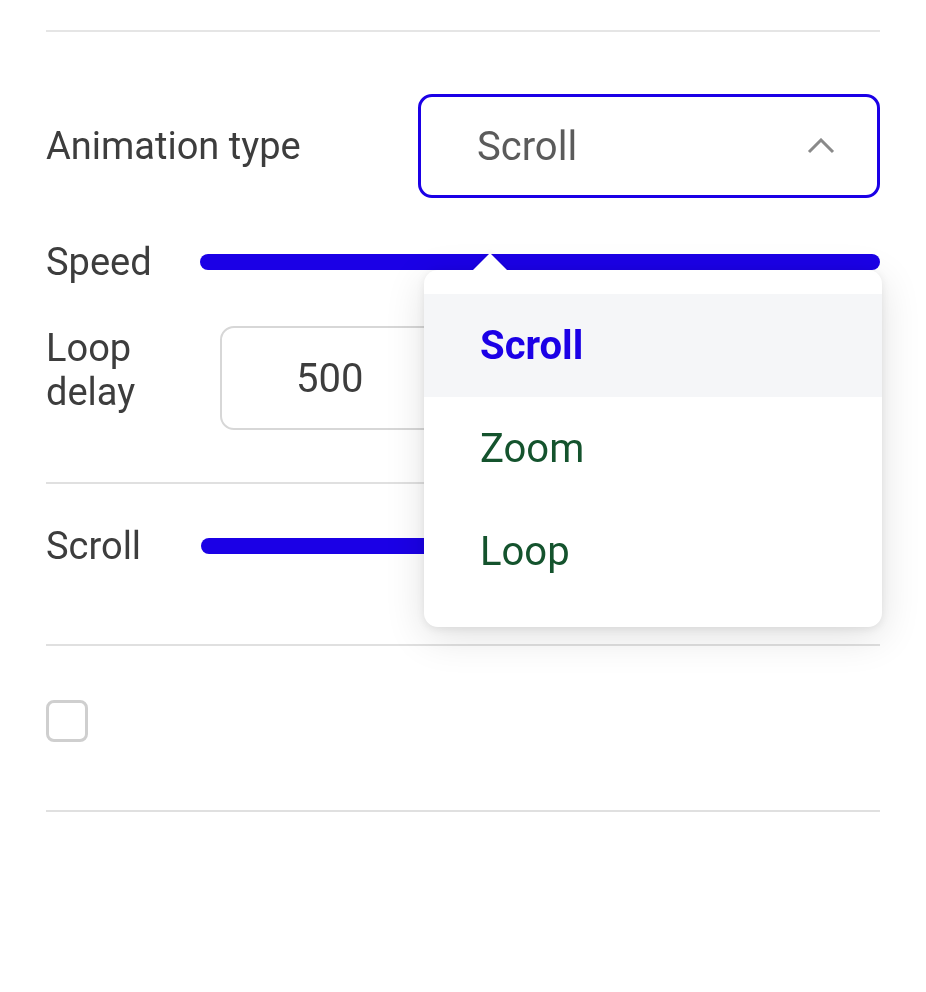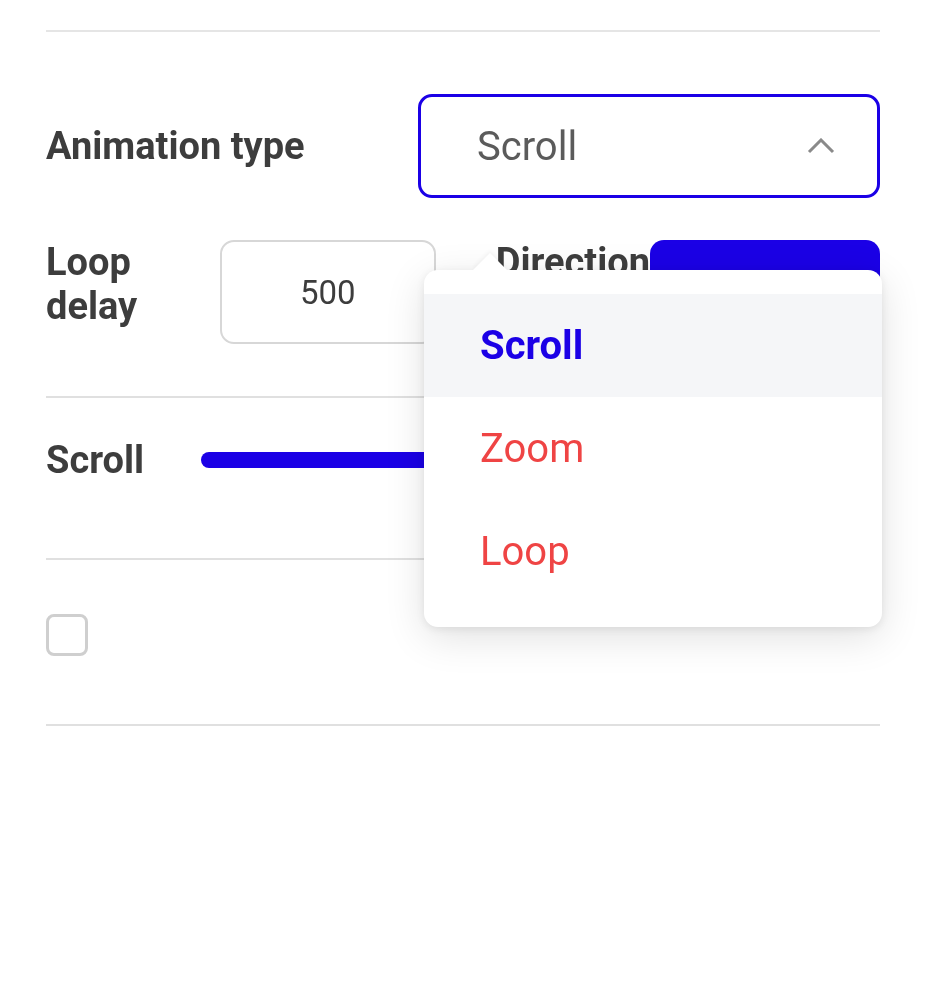--- a/index.html
+++ b/index.html
@@ -20,21 +20,21 @@
     margin-bottom: 62px;
   }
   .row {
     display: flex;
     align-items: center;
     margin-bottom: 42px;
   }
   .label {
     font-size: 38px;
     color: #3d3d3d;
-    font-weight: 700;
+    font-weight: 400;
   }
   .anim-row .label { width: 372px; }
   .select {
     flex: 1;
     height: 104px;
     border: 3px solid #1b00e6;
     border-radius: 14px;
     display: flex;
     align-items: center;
     justify-content: space-between;
@@ -67,21 +67,21 @@
     gap: 60px;
     margin-bottom: 40px;
   }
   .col { display: flex; flex-direction: row; }
   .col .label { margin-bottom: 28px; }
   .num-input {
     width: 230px;
     height: 104px;
     border: 2px solid #d7d7d7;
     border-radius: 14px;
-    font-size: 33px;
+    font-size: 40px;
     color: #3d3d3d;
     text-align: center;
     display: flex;
     align-items: center;
     justify-content: center;
   }
   .dir-btn {
     height: 104px;
     width: 230px;
     background: #1b00e6;
@@ -131,21 +131,21 @@
     left: 54px;
     width: 24px;
     height: 24px;
     background: #fff;
     transform: rotate(45deg);
     box-shadow: -2px -2px 4px rgba(0,0,0,0.04);
   }
   .dropdown-item {
     padding: 28px 56px;
     font-size: 40px;
-    color: #ef4444;
+    color: #14532d;
     cursor: pointer;
     font-weight: 400;
     position: relative;
   }
   .dropdown-item.selected {
     background: #f5f6f8;
     color: #1b00e6;
     font-weight: 700;
   }
 </style>
@@ -160,20 +160,24 @@
     <div class="select">
       <span class="select-value">Scroll</span>
       <span class="chevron">
         <svg viewBox="0 0 28 16" width="28" height="16">
             <polyline points="2,14 14,2 26,14"></polyline>
           </svg>
       </span>
     </div>
   </div>
 
+  <div class="row speed-row">
+    <div class="label">Speed</div>
+    <div class="slider-track"></div>
+  </div>
 
   <div class="two-col">
     <div class="col">
       <div class="label">Loop delay</div>
       <div class="num-input">500</div>
     </div>
     <div class="col">
       <div class="label">Direction</div>
       <div class="dir-btn">H</div>
     </div>

